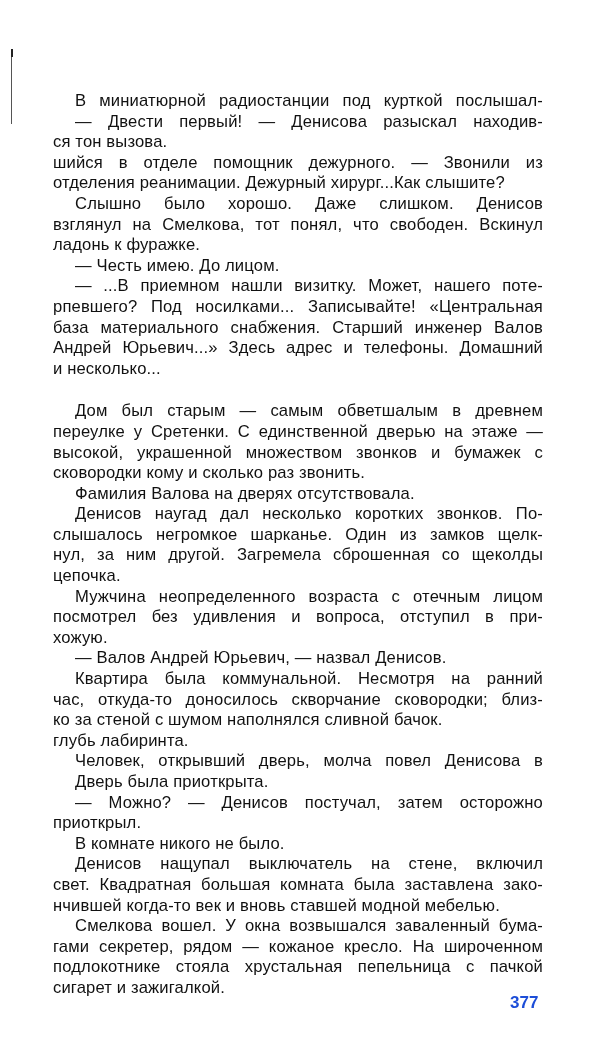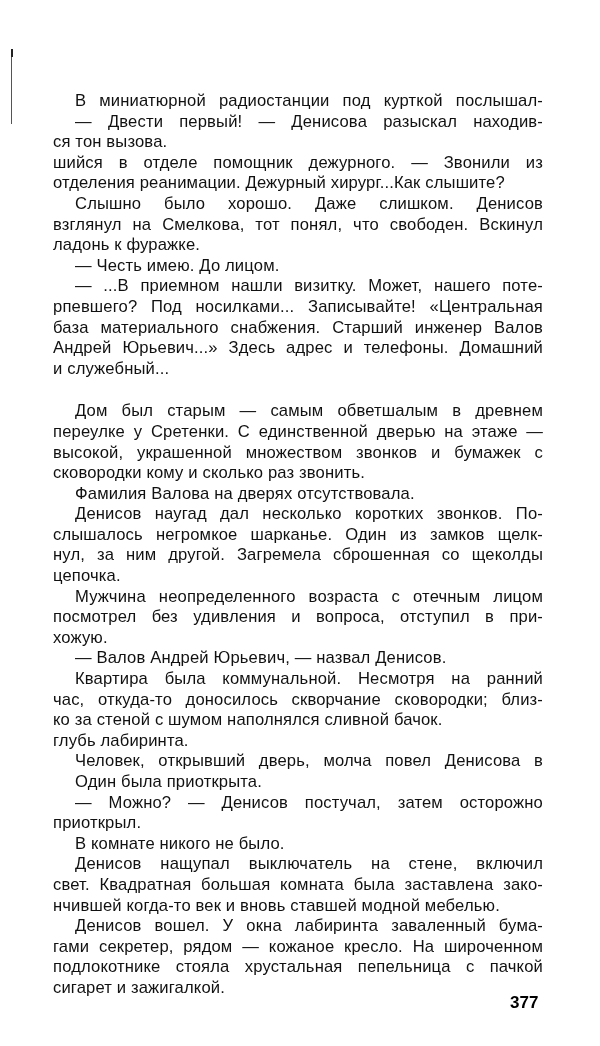--- a/index.html
+++ b/index.html
@@ -63,21 +63,21 @@
   }
   .line.blank {
     height: 22px;
   }
   .page-number {
     position: absolute;
     left: 510px;
     top: 960px;
     font-size: 17px;
     font-weight: bold;
-    color: #000000;
+    color: #1d4ed8;
   }
   .scan-artifacts {
     position: absolute;
     left: 0; top: 1000px;
     width: 600px; height: 46px;
   }
 </style>
 </head>
 <body>
 
@@ -91,48 +91,48 @@
       <span class="line justify">шийся в отделе помощник дежурного. — Звонили из</span>
       <span class="line last">отделения реанимации. Дежурный хирург...Как слышите?</span>
       <span class="line indent justify">Слышно было хорошо. Даже слишком. Денисов</span>
       <span class="line justify">взглянул на Смелкова, тот понял, что свободен. Вскинул</span>
       <span class="line last">ладонь к фуражке.</span>
       <span class="line indent last">— Честь имею. До лицом.</span>
       <span class="line indent justify">— ...В приемном нашли визитку. Может, нашего поте-</span>
       <span class="line justify">рпевшего? Под носилками... Записывайте! «Центральная</span>
       <span class="line justify">база материального снабжения. Старший инженер Валов</span>
       <span class="line justify">Андрей Юрьевич...» Здесь адрес и телефоны. Домашний</span>
-      <span class="line last">и служебный...</span>
+      <span class="line last">и несколько...</span>
       <span class="line blank"></span>
       <span class="line indent justify">Дом был старым — самым обветшалым в древнем</span>
       <span class="line justify">переулке у Сретенки. С единственной дверью на этаже —</span>
       <span class="line justify">высокой, украшенной множеством звонков и бумажек с</span>
       <span class="line last">сковородки кому и сколько раз звонить.</span>
       <span class="line indent last">Фамилия Валова на дверях отсутствовала.</span>
       <span class="line indent justify">Денисов наугад дал несколько коротких звонков. По-</span>
       <span class="line justify">слышалось негромкое шарканье. Один из замков щелк-</span>
       <span class="line justify">нул, за ним другой. Загремела сброшенная со щеколды</span>
       <span class="line last">цепочка.</span>
       <span class="line indent justify">Мужчина неопределенного возраста с отечным лицом</span>
       <span class="line justify">посмотрел без удивления и вопроса, отступил в при-</span>
       <span class="line last">хожую.</span>
       <span class="line indent last">— Валов Андрей Юрьевич, — назвал Денисов.</span>
       <span class="line indent justify">Квартира была коммунальной. Несмотря на ранний</span>
       <span class="line justify">час, откуда-то доносилось скворчание сковородки; близ-</span>
       <span class="line last">ко за стеной с шумом наполнялся сливной бачок.</span>
       <span class="line last">глубь лабиринта.</span>
       <span class="line indent justify">Человек, открывший дверь, молча повел Денисова в</span>
-      <span class="line indent last">Один была приоткрыта.</span>
+      <span class="line indent last">Дверь была приоткрыта.</span>
       <span class="line indent justify">— Можно? — Денисов постучал, затем осторожно</span>
       <span class="line last">приоткрыл.</span>
       <span class="line indent last">В комнате никого не было.</span>
       <span class="line indent justify">Денисов нащупал выключатель на стене, включил</span>
       <span class="line justify">свет. Квадратная большая комната была заставлена зако-</span>
       <span class="line last">нчившей когда-то век и вновь ставшей модной мебелью.</span>
-      <span class="line indent justify">Денисов вошел. У окна лабиринта заваленный бума-</span>
+      <span class="line indent justify">Смелкова вошел. У окна возвышался заваленный бума-</span>
       <span class="line justify">гами секретер, рядом — кожаное кресло. На широченном</span>
       <span class="line justify">подлокотнике стояла хрустальная пепельница с пачкой</span>
       <span class="line last">сигарет и зажигалкой.</span>
     </div>
 
   <div class="page-number">377</div>
 
   <svg class="scan-artifacts" viewBox="0 0 600 46" width="600" height="46">
 
     <path d="M0 22 L3 22 L4 34 Q8 42 20 44 L22 46 L0 46 Z" fill="#111"></path>

